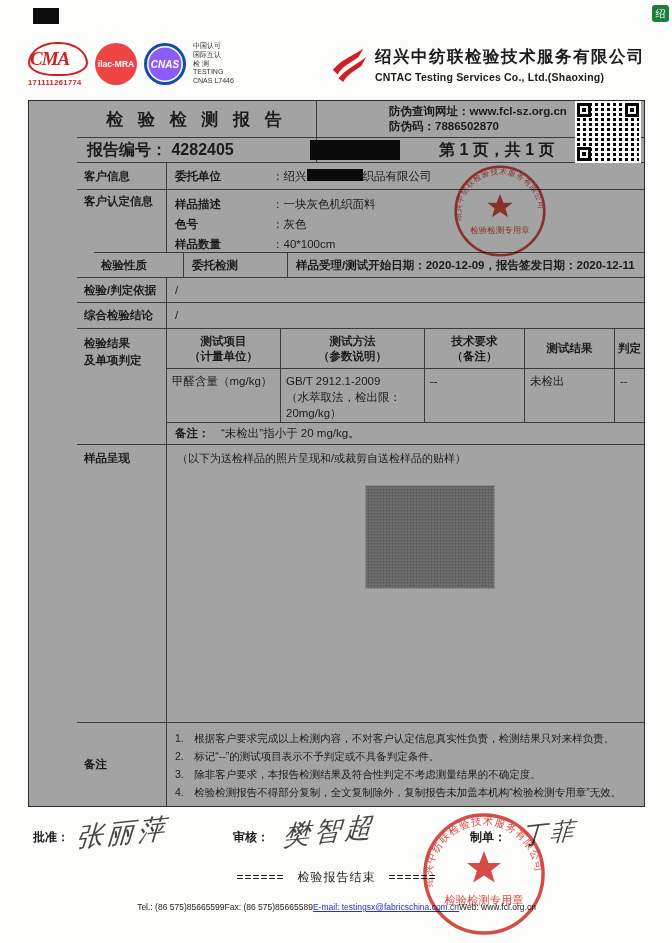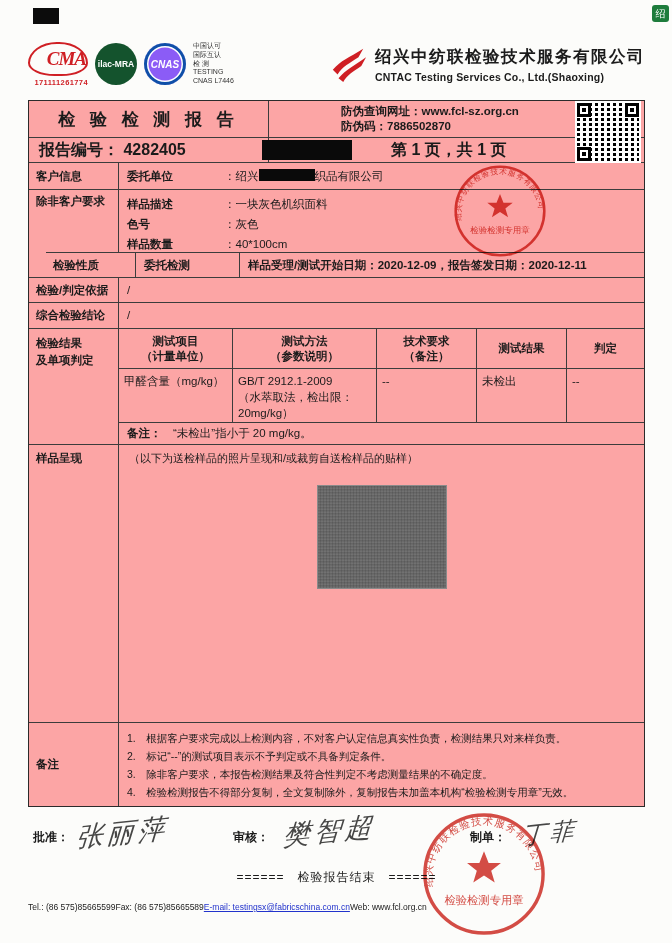--- a/index.html
+++ b/index.html
@@ -7,33 +7,33 @@
   .page { position: relative; width: 672px; height: 943px; background: #fcfcfa; color: #1b1b1b; overflow: hidden; margin: 0 auto; }
 
   .corner-black { position: absolute; left: 33px; top: 8px; width: 26px; height: 16px; background: #0c0c0c; }
   .corner-green { position: absolute; right: 3px; top: 5px; width: 17px; height: 17px; background: #1e7c3c; color: #fff; font-size: 10px; line-height: 17px; text-align: center; border-radius: 3px; }
 
   .doc { position: absolute; left: 28px; top: 32px; width: 617px; }
 
   
   .hd { height: 68px; display: flex; justify-content: space-between; align-items: center; padding-bottom: 4px; }
   .hd-left { display: flex; align-items: center; gap: 7px; }
-  .cma { text-align: right; color: #cf1f24; }
+  .cma { text-align: left; color: #cf1f24; }
   .cma-mark { width: 60px; height: 34px; border: 2.5px solid #cf1f24; border-radius: 50% 50% 46% 46%/64% 64% 40% 40%; font: italic bold 19px "Liberation Serif", serif; line-height: 30px; letter-spacing: -1px; }
   .cma-num { font-size: 7.5px; font-weight: bold; margin-top: 2px; letter-spacing: .4px; }
   .circ { width: 42px; height: 42px; border-radius: 50%; display: flex; align-items: center; justify-content: center; color: #fff; font-weight: bold; }
-  .ilac { background: #14532d; font-size: 8.5px; }
+  .ilac { background: #ef4444; font-size: 8.5px; }
   .cnas { background: #8b5cf6; font-size: 10px; box-shadow: inset 0 0 0 3px #0f4fa8, inset 0 0 0 4.5px #fff; font-style: italic; }
   .accr { font-size: 7px; line-height: 8.8px; color: #333; }
   .hd-right { display: flex; align-items: center; gap: 8px; }
   .co-cn { font-size: 16.5px; font-weight: bold; letter-spacing: 1.5px; }
   .co-en { font-size: 10.5px; font-weight: bold; margin-top: 3px; letter-spacing: .2px; }
 
   
-  .tbl { border: 1.6px solid #2b2b2b; background: #fca5a5; }
+  .tbl { border: 1.6px solid #2b2b2b; background: #a3a3a3; padding-left: 48px; }
   .r { display: flex; border-top: 1px solid #3c3c3c; }
   .r:first-child { border-top: none; }
   .cell { border-right: 1px solid #3c3c3c; }
   .cell:last-child, .nb { border-right: none; }
   .lab { width: 90px; font-weight: bold; font-size: 11.5px; padding-left: 7px; flex-shrink: 0; }
 
   .r-title { height: 36px; }
   .t-title { width: 240px; display: flex; align-items: center; justify-content: center; font-size: 17px; font-weight: bold; letter-spacing: 5px; }
   .t-af { flex: 1; display: flex; flex-direction: column; justify-content: center; padding-left: 72px; font-size: 11.5px; font-weight: bold; line-height: 15px; }
 
@@ -95,21 +95,21 @@
   .r-remarks .lab { display: flex; align-items: center; }
   .rem-list { flex: 1; padding: 6px 6px 0 8px; font-size: 10.5px; line-height: 18px; }
 
   
   .signrow { position: relative; height: 52px; margin-top: 6px; font-size: 12px; font-weight: bold; }
   .sg-lab { position: absolute; top: 16px; }
   .sig { position: absolute; font-family: "DejaVu Serif", serif; font-style: italic; font-weight: normal; font-size: 27px; color: #2d2d2d; transform: rotate(-6deg) skewX(-10deg); letter-spacing: 4px; opacity: .88; }
   .endline { text-align: center; font-size: 12px; margin-top: 4px; letter-spacing: 1px; }
   .ft { margin-top: 16px; font-size: 8.5px; color: #222; }
   .ft-addr { white-space: nowrap; overflow: hidden; }
-  .ft-line2 { display: flex; justify-content: flex-start; margin-top: 14px; }
+  .ft-line2 { display: flex; justify-content: center; margin-top: 14px; }
   .ft-email { color: #2233cc; text-decoration: underline; }
 
   
   .qr { position: absolute; left: 577px; top: 103px; width: 62px; height: 58px; background:
       repeating-linear-gradient(0deg, #000 0 3px, #fff 3px 5px),
       repeating-linear-gradient(90deg, #000 0 3px, #fff 3px 6px);
     background-blend-mode: lighten; outline: 2px solid #fff; }
   .qr .f { position: absolute; width: 14px; height: 14px; border: 3px solid #000; background: #fff; }
   .qr .f::after { content: ""; position: absolute; left: 2px; top: 2px; width: 4px; height: 4px; background: #000; }
   .qr .f1 { left: 0; top: 0; } .qr .f2 { right: 0; top: 0; } .qr .f3 { left: 0; bottom: 0; }
@@ -181,21 +181,21 @@
         <div class="lab cell">客户信息</div>
         <div class="kv nb">
           <span class="k">委托单位</span>
           <span class="v">
             <span>：绍兴</span><span class="redact-inline"></span><span>织品有限公司</span>
           </span>
         </div>
       </div>
 
       <div class="r r-cert">
-        <div class="lab cell">除非客户要求</div>
+        <div class="lab cell">客户认定信息</div>
         <div class="cert-lines nb">
           <div class="kv">
             <span class="k">样品描述</span>
             <span class="v">：一块灰色机织面料</span>
           </div>
           <div class="kv">
             <span class="k">色号</span>
             <span class="v">：灰色</span>
           </div>
           <div class="kv">

